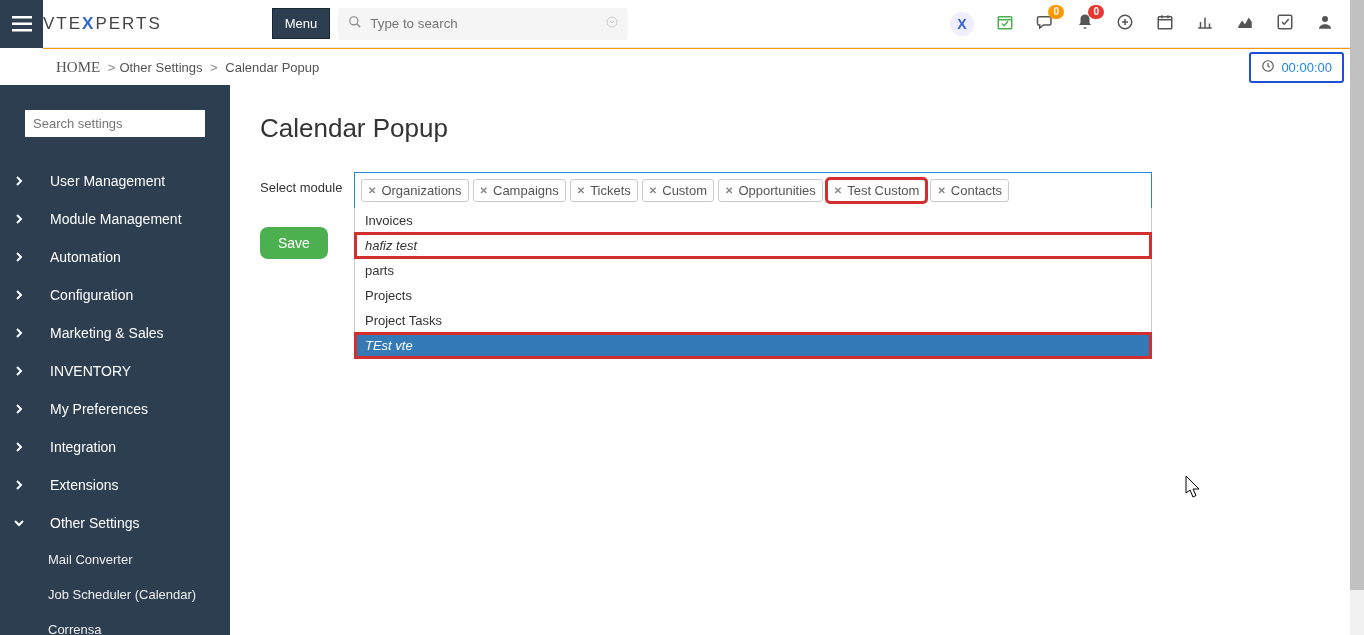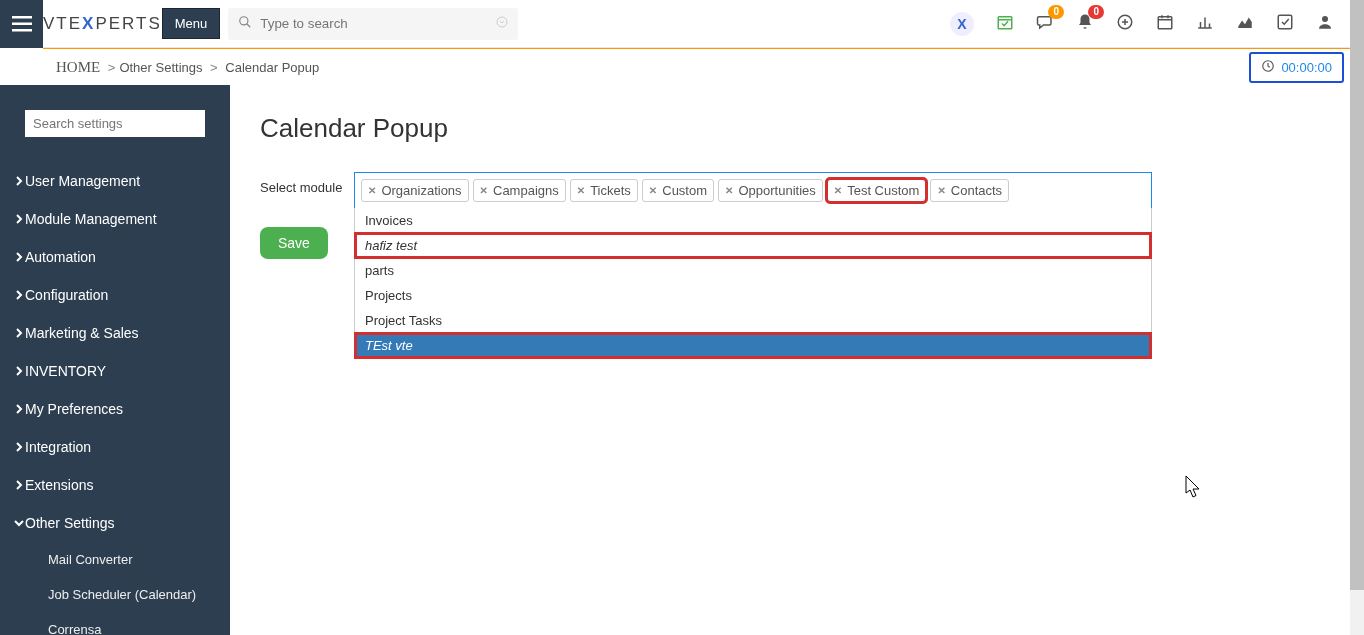--- a/index.html
+++ b/index.html
@@ -4,21 +4,21 @@
 <style>
 * { box-sizing: border-box; margin: 0; padding: 0; }
 body { font-family: Arial, Helvetica, sans-serif; font-size: 13px; color: #333; background: #fff; overflow: hidden; }
 
 
 .topbar { height: 48px; display: flex; align-items: center; border-bottom: 1px solid #e8e8e8; }
 .hamburger { width: 43px; height: 48px; background: #2c3e50; display: flex; align-items: center; justify-content: center; cursor: pointer; }
 .hamburger svg { width: 20px; height: 16px; }
 .logo { font-size: 17px; font-weight: 300; letter-spacing: 2px; color: #444; }
 .logo b { font-weight: 700; color: #36c; }
-.menu-btn { background: #2c3e50; color: #fff; border: 1px solid #1a2733; padding: 7px 12px; font-size: 13px; cursor: pointer; }
+.menu-btn { margin-left: 110px; background: #2c3e50; color: #fff; border: 1px solid #1a2733; padding: 7px 12px; font-size: 13px; cursor: pointer; }
 .search-wrap { margin-left: 8px; position: relative; width: 290px; height: 32px; background: #f5f5f5; border-radius: 3px; display: flex; align-items: center; }
 .search-wrap .mag { margin-left: 10px; color: #888; }
 .search-wrap input { flex: 1; border: none; background: transparent; padding: 0 8px; color: #666; outline: none; }
 .search-wrap .caret { margin-right: 10px; color: #aaa; }
 .topbar-right { margin-left: auto; display: flex; align-items: center; gap: 22px; padding-right: 30px; }
 .topbar-right .icon { color: #555; position: relative; cursor: pointer; }
 .topbar-right .icon.green svg { stroke: #4caf50; }
 .badge { position: absolute; top: -8px; right: -10px; background: #ff9800; color: #fff; border-radius: 10px; font-size: 10px; font-weight: bold; padding: 1px 5px; line-height: 12px; }
 .badge.red { background: #e53935; }
 .logo-circle { width: 24px; height: 24px; border-radius: 50%; background: #eef; display: flex; align-items: center; justify-content: center; font-weight: bold; color: #36c; font-size: 14px; }
@@ -31,21 +31,21 @@
 .breadcrumb-row .sep { margin: 0 4px; color: #888; }
 .timer-box { margin-left: auto; border: 2px solid #1d4ed8; border-radius: 3px; padding: 5px 10px; display: flex; align-items: center; gap: 6px; }
 .timer-box .clock { color: #555; }
 .timer-box .time { color: #1e88e5; font-size: 13px; }
 
 
 .layout { display: flex; height: calc(635px - 48px - 1px - 36px); }
 .sidebar { width: 230px; background: #2c3e50; color: #fff; overflow-y: auto; flex-shrink: 0; }
 .sidebar-search { padding: 25px; }
 .sidebar-search input { width: 100%; padding: 6px 8px; border: none; font-size: 13px; }
-.nav-item { padding: 11px 14px; display: flex; align-items: center; gap: 1px; cursor: pointer; font-size: 14px; }
+.nav-item { padding: 11px 14px; display: flex; align-items: center; gap: 26px; cursor: pointer; font-size: 14px; }
 .nav-item .chev { width: 10px; height: 10px; flex-shrink: 0; }
 .nav-sub { padding: 10px 14px 10px 48px; font-size: 13px; cursor: pointer; color: #eee; }
 
 .content { flex: 1; padding: 28px 30px; position: relative; }
 .page-title { font-size: 26px; font-weight: 400; color: #333; margin-bottom: 28px; }
 
 .form-row { display: flex; align-items: flex-start; gap: 8px; }
 .form-label { width: 86px; font-size: 13px; color: #333; padding-top: 8px; }
 .select-box { flex: 1; border: 1px solid #1e88e5; background: #fff; padding: 6px; position: relative; max-width: 798px; }
 .tags { display: flex; flex-wrap: wrap; gap: 4px; }

